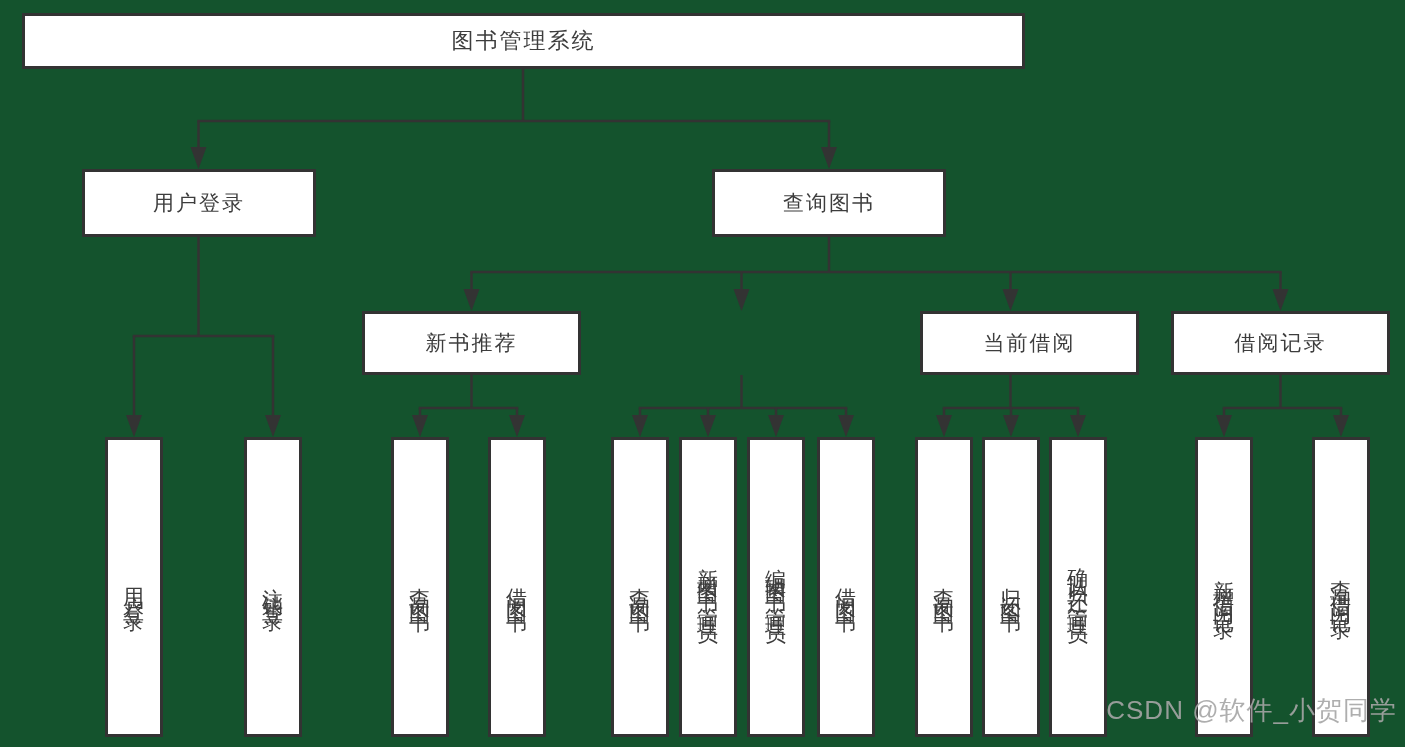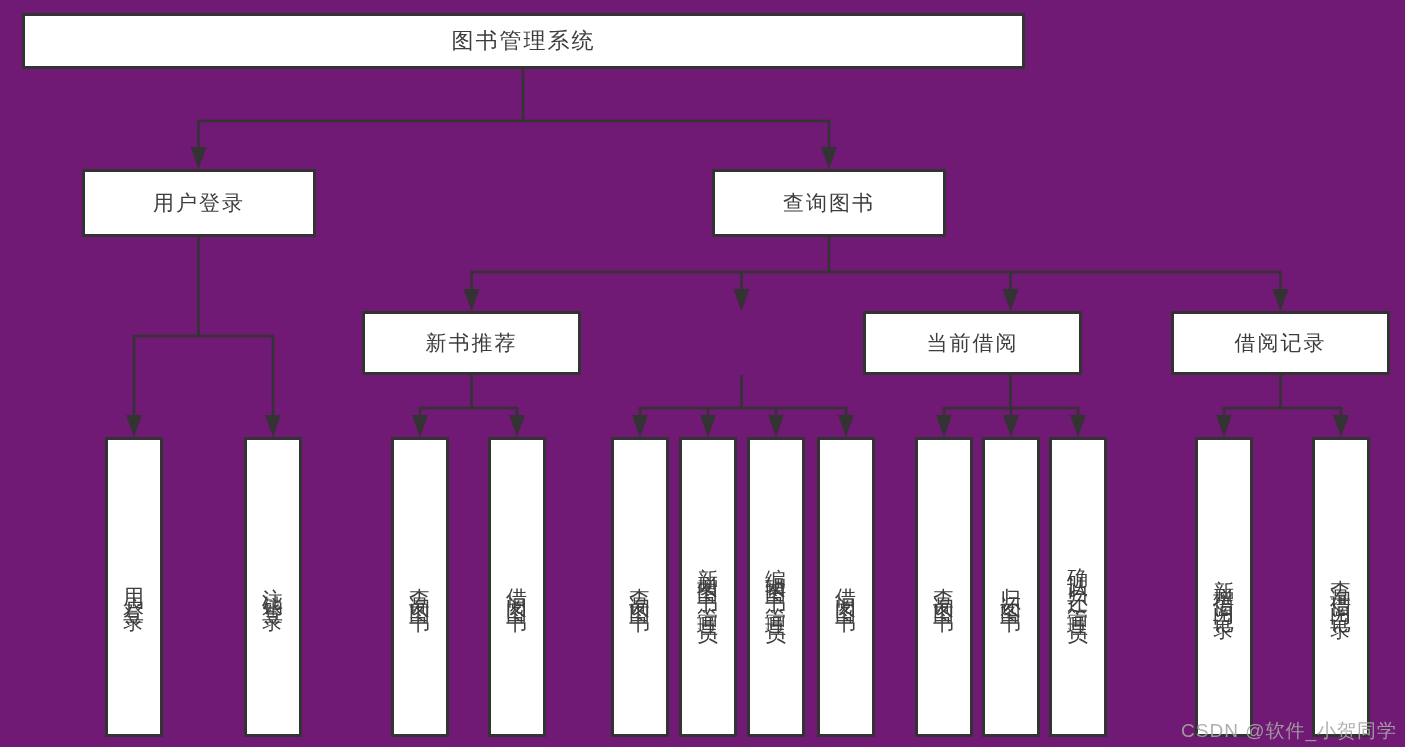--- a/index.html
+++ b/index.html
@@ -5,21 +5,21 @@
   html, body {
     margin: 0;
     padding: 0;
     background: #ffffff;
     font-family: "Liberation Sans", "DejaVu Sans", sans-serif;
   }
   #canvas {
     position: relative;
     width: 1405px;
     height: 747px;
-    background: #701a75;
+    background: #14532d;
     overflow: hidden;
   }
   #connectors {
     position: absolute;
     left: 0; top: 0;
     width: 1405px;
     height: 747px;
     z-index: 1;
   }
   .node {
@@ -52,22 +52,22 @@
     writing-mode: vertical-rl;
     font-size: 21px;
     letter-spacing: 8px;
     line-height: 1;
     color: #3d3d3d;
     white-space: nowrap;
   }
   #watermark {
     position: absolute;
     right: 8px;
-    bottom: 3px;
-    font-size: 19px;
+    bottom: 19px;
+    font-size: 26px;
     color: rgba(165,165,165,0.9);
     letter-spacing: 1px;
     z-index: 5;
   }
 </style>
 </head>
 <body>
 
 <div id="canvas">
 
@@ -133,21 +133,21 @@
   <div class="node lv2 h-label" style="left:82px;">
     <span>用户登录</span>
   </div>
   <div class="node lv2 h-label" style="left:712px;">
     <span>查询图书</span>
   </div>
 
   <div class="node lv3 h-label" style="left:362px;">
     <span>新书推荐</span>
   </div>
-  <div class="node lv3 h-label" style="left:863px;">
+  <div class="node lv3 h-label" style="left:920px;">
     <span>当前借阅</span>
   </div>
   <div class="node lv3 h-label" style="left:1171px;">
     <span>借阅记录</span>
   </div>
 
   <div class="node leaf" style="left:105px;">
     <span class="vtext">用户登录</span>
   </div>
   <div class="node leaf" style="left:244px;">

